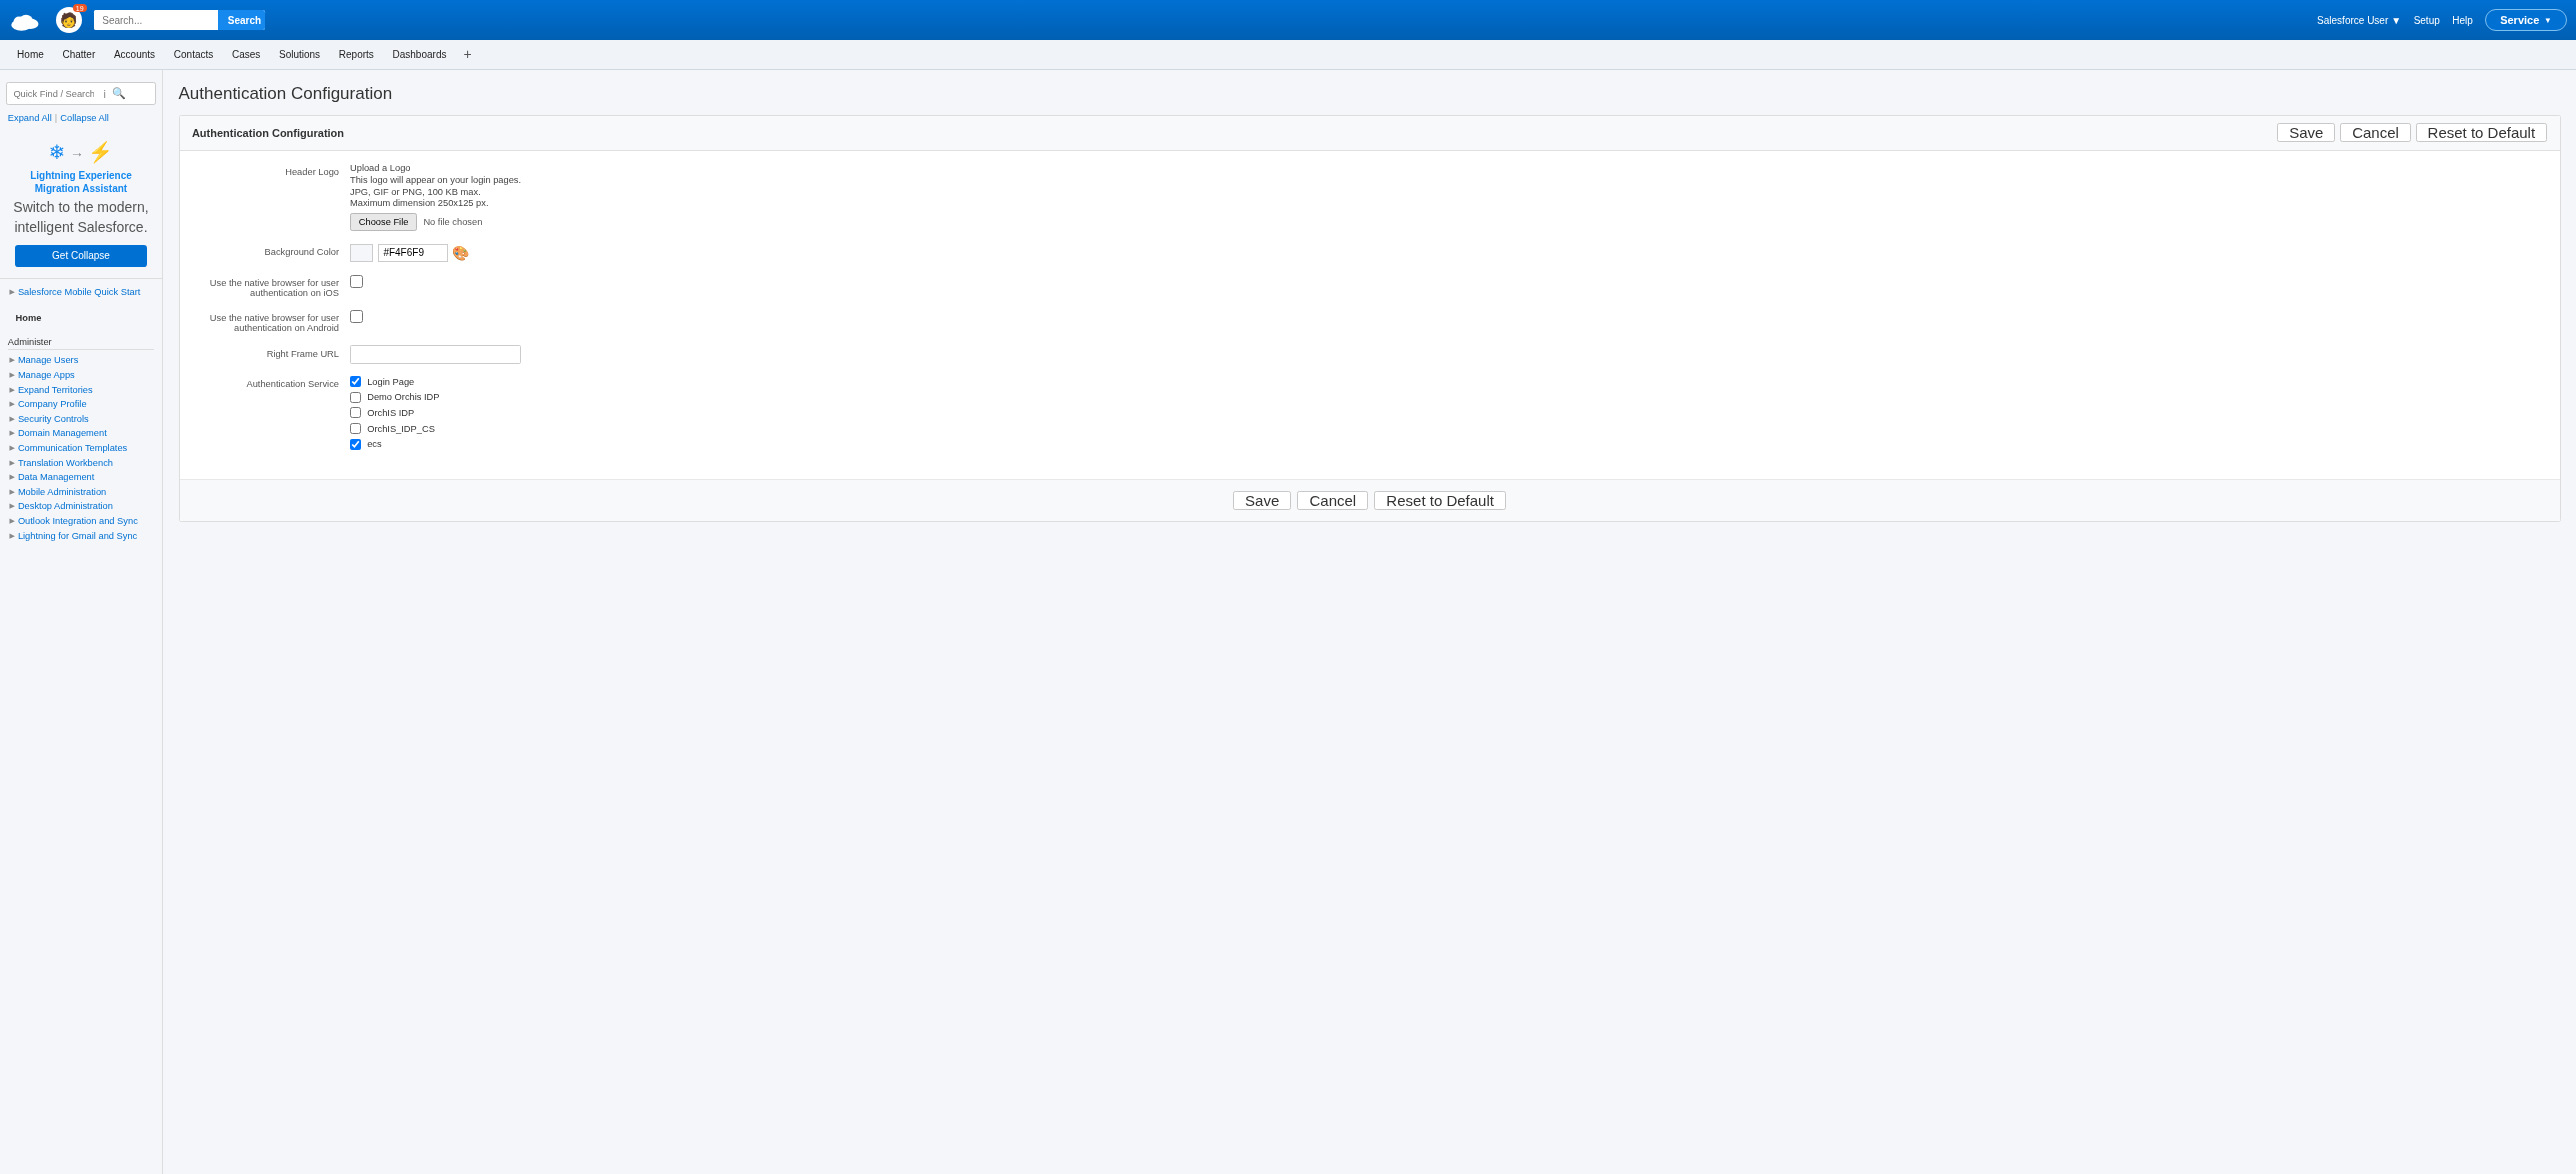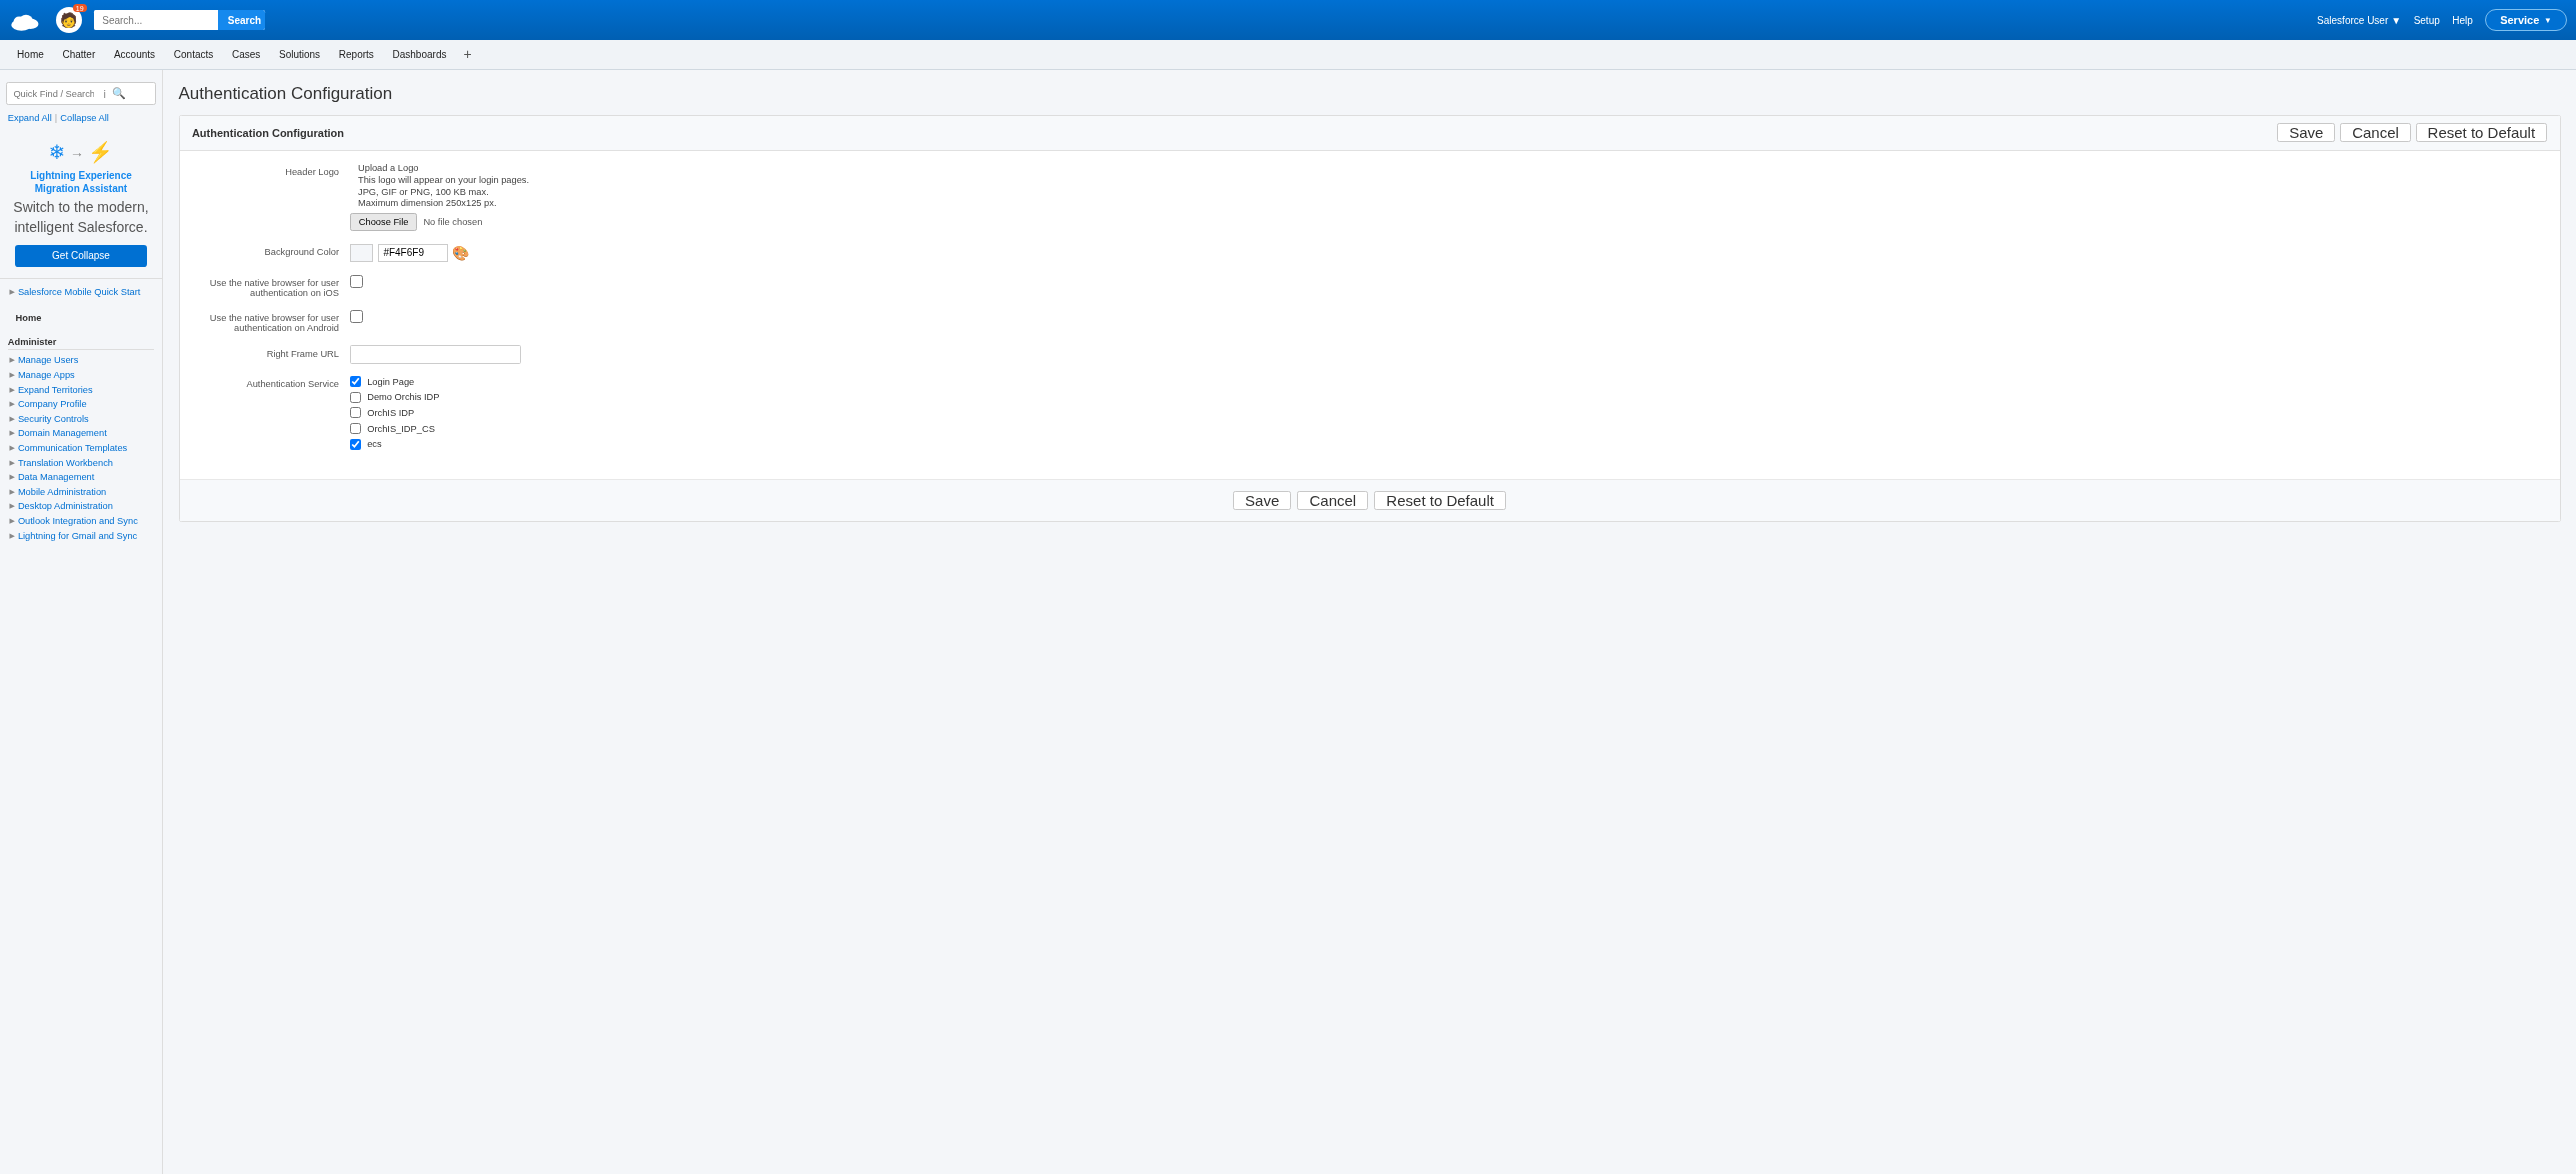--- a/index.html
+++ b/index.html
@@ -198,21 +198,21 @@
       padding: 5.4px 15.5px;
       font-size: 10px;
       cursor: pointer;
       width: 90%;
     }
     .sidebar-section {
       padding: 6.2px 7.8px 3.1px;
     }
     .sidebar-section-title {
       font-size: 9.3px;
-      font-weight: bold;
+      font-weight: normal;
       color: #333;
       padding: 3.1px 0 1.6px;
       border-bottom: 0.8px solid #ddd;
       margin-bottom: 3.1px;
     }
     .sidebar-item {
       display: flex;
       align-items: center;
       padding: 2.3px 1.6px;
       font-size: 9.3px;
@@ -289,21 +289,21 @@
       text-align: right;
       padding-right: 11px;
       padding-top: 3.1px;
       font-size: 9.3px;
       color: #555;
     }
     .form-field {
       flex: 1;
       font-size: 9.3px;
     }
-    .upload-info p { margin-bottom: 1.6px; color: #444; font-size: 9.3px; margin-left: 8px; }
+    .upload-info p { margin-bottom: 1.6px; color: #444; font-size: 9.3px; }
     .file-row {
       display: flex;
       align-items: center;
       gap: 6.2px;
       margin-top: 4.7px;
     }
     .choose-file-btn {
       background: #e8e8e8;
       border: 0.8px solid #b8b8b8;
       border-radius: 2.3px;

